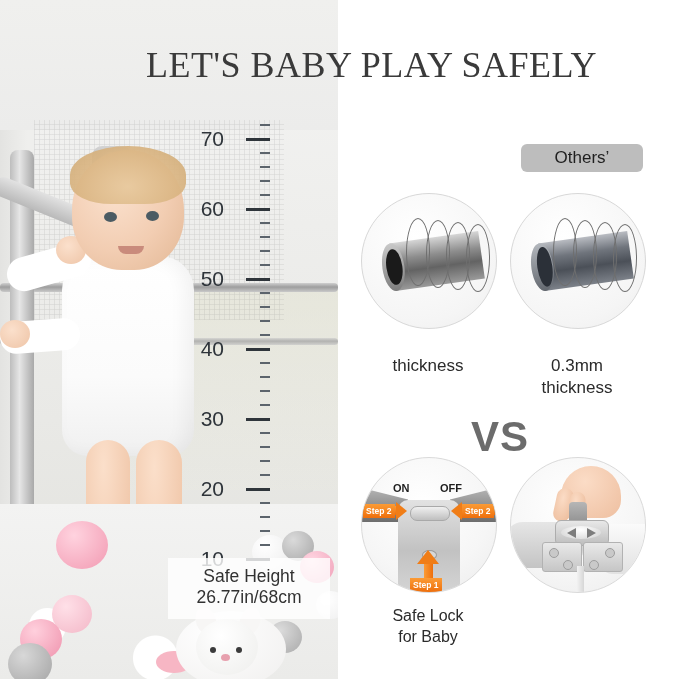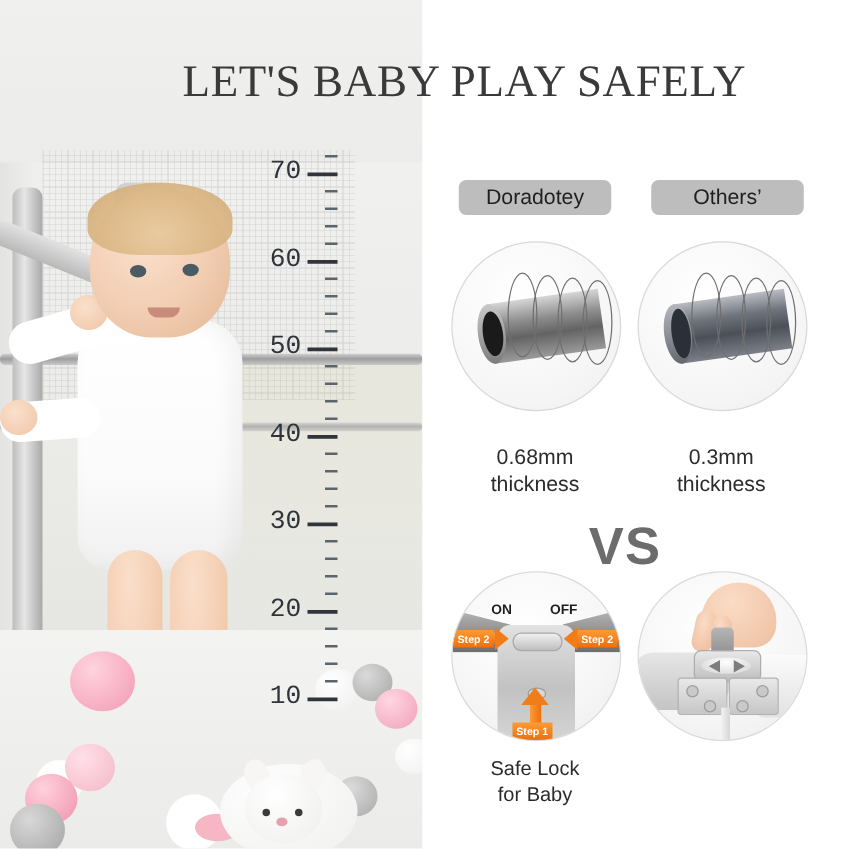--- a/index.html
+++ b/index.html
@@ -257,22 +257,22 @@
   .tick {
     position: absolute;
     right: 0;
     height: 2px;
     background: #404850;
   }
   .tick.major { width: 24px; height: 2.5px; background: #2f353b; }
   .tick.minor { width: 10px; background: #5c646c; }
   .ruler-num {
     position: absolute;
-    right: 29px;
-    font-family: Liberation Mono, monospace;
+    right: 46px;
+    font-family: Liberation Sans, sans-serif;
     font-size: 21px;
     color: #2e343a;
     line-height: 1;
     transform: translateY(-50%);
   }
 
   
   .safe-height {
     position: absolute;
     left: 168px;
@@ -684,29 +684,30 @@
         <div class="tick minor" style="top: 0px;"></div>
         <div class="ruler-num" style="top: 14px;">70</div>
         <div class="ruler-num" style="top: 84px;">60</div>
         <div class="ruler-num" style="top: 154px;">50</div>
         <div class="ruler-num" style="top: 224px;">40</div>
         <div class="ruler-num" style="top: 294px;">30</div>
         <div class="ruler-num" style="top: 364px;">20</div>
         <div class="ruler-num" style="top: 434px;">10</div>
       </div>
 
+    <div class="safe-height">
+      <div class="l1">Safe Height</div>
+      <div class="l2">26.77in/68cm</div>
+    </div>
   </div>
 
   <div class="headline">LET'S BABY PLAY SAFELY</div>
 
   <div class="right-panel">
 
-    <div class="chip left">
-      <span>Doradotey</span>
-    </div>
     <div class="chip right">
       <span>Others’</span>
     </div>
 
     <div class="tube-circle left">
       <div class="tube">
         <div class="tube-barrel"></div>
         <div class="tube-mouth"></div>
         <div class="tube-bore"></div>
       </div>
@@ -722,21 +723,20 @@
         <div class="tube-mouth" style="background:linear-gradient(180deg,#b3b7bd,#63686f);"></div>
         <div class="tube-bore thin"></div>
       </div>
       <div class="coil" style="left:42px;top:24px;"></div>
       <div class="coil" style="left:62px;top:26px;"></div>
       <div class="coil" style="left:82px;top:28px;"></div>
       <div class="coil" style="left:102px;top:30px;"></div>
     </div>
 
     <div class="thick-label left">
-      <div>0.68mm</div>
       <div>thickness</div>
     </div>
     <div class="thick-label right">
       <div>0.3mm</div>
       <div>thickness</div>
     </div>
 
     <div class="vs">VS</div>
 
     <div class="lock-circle left">

